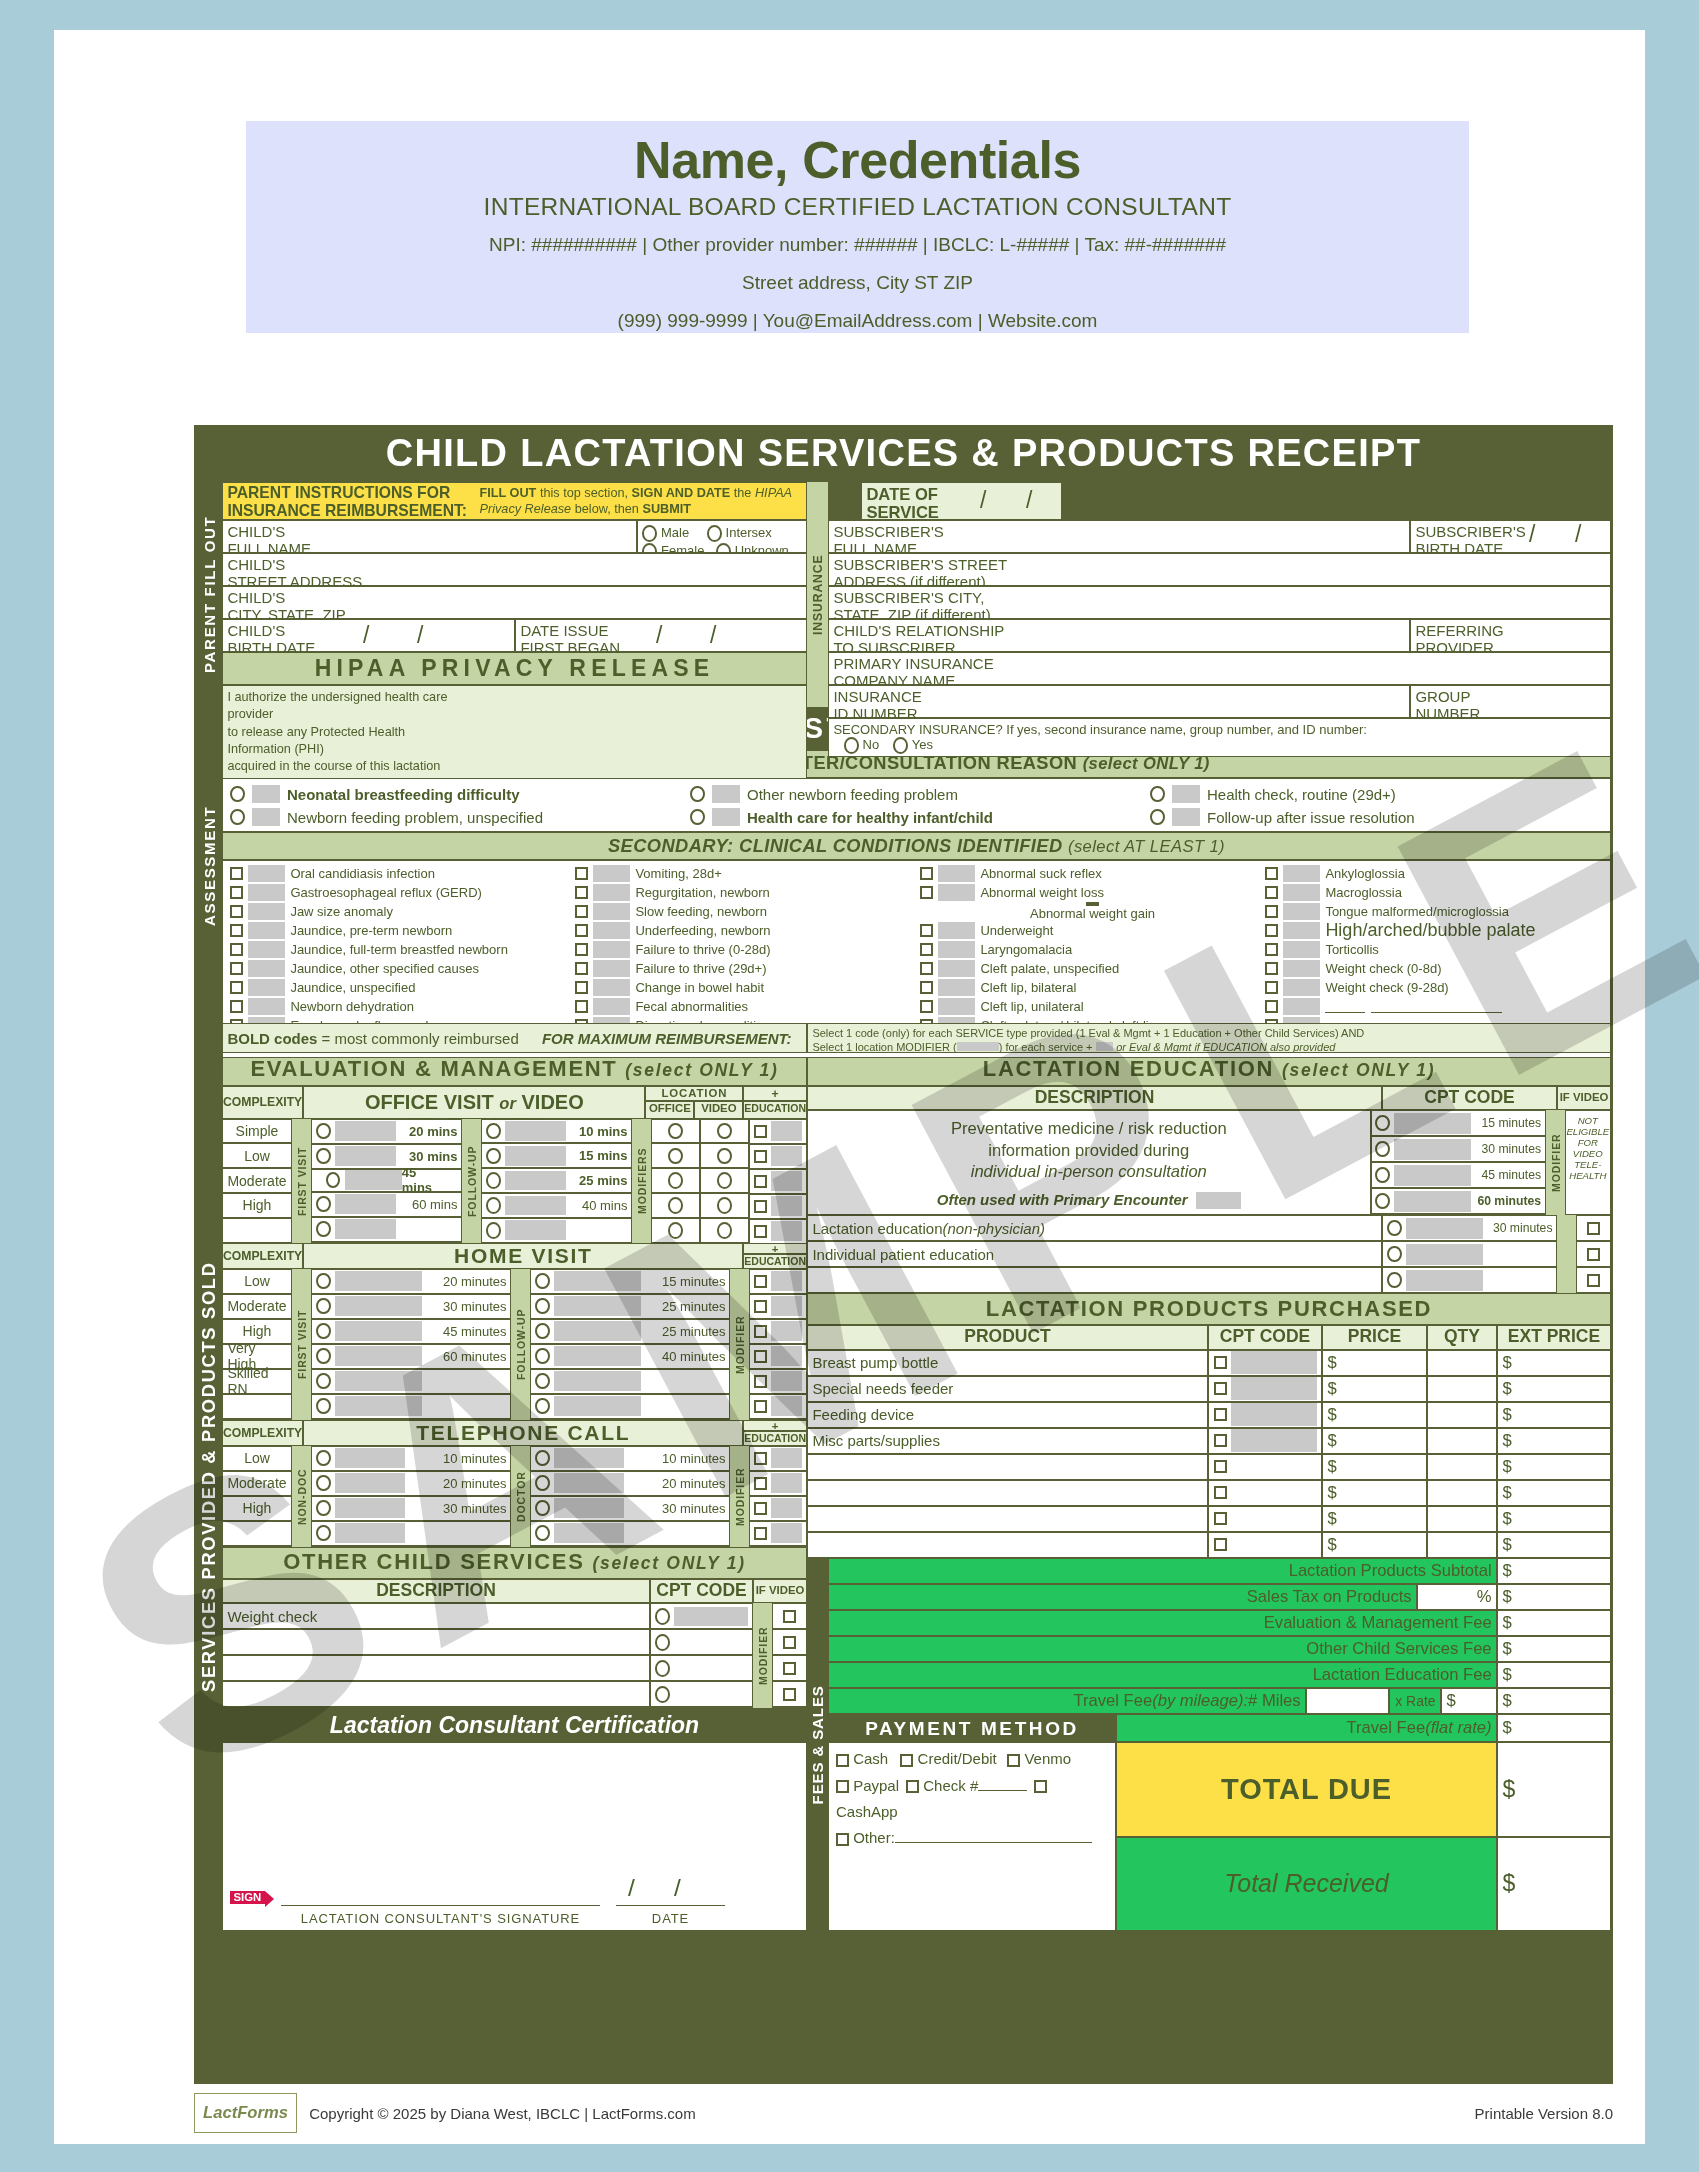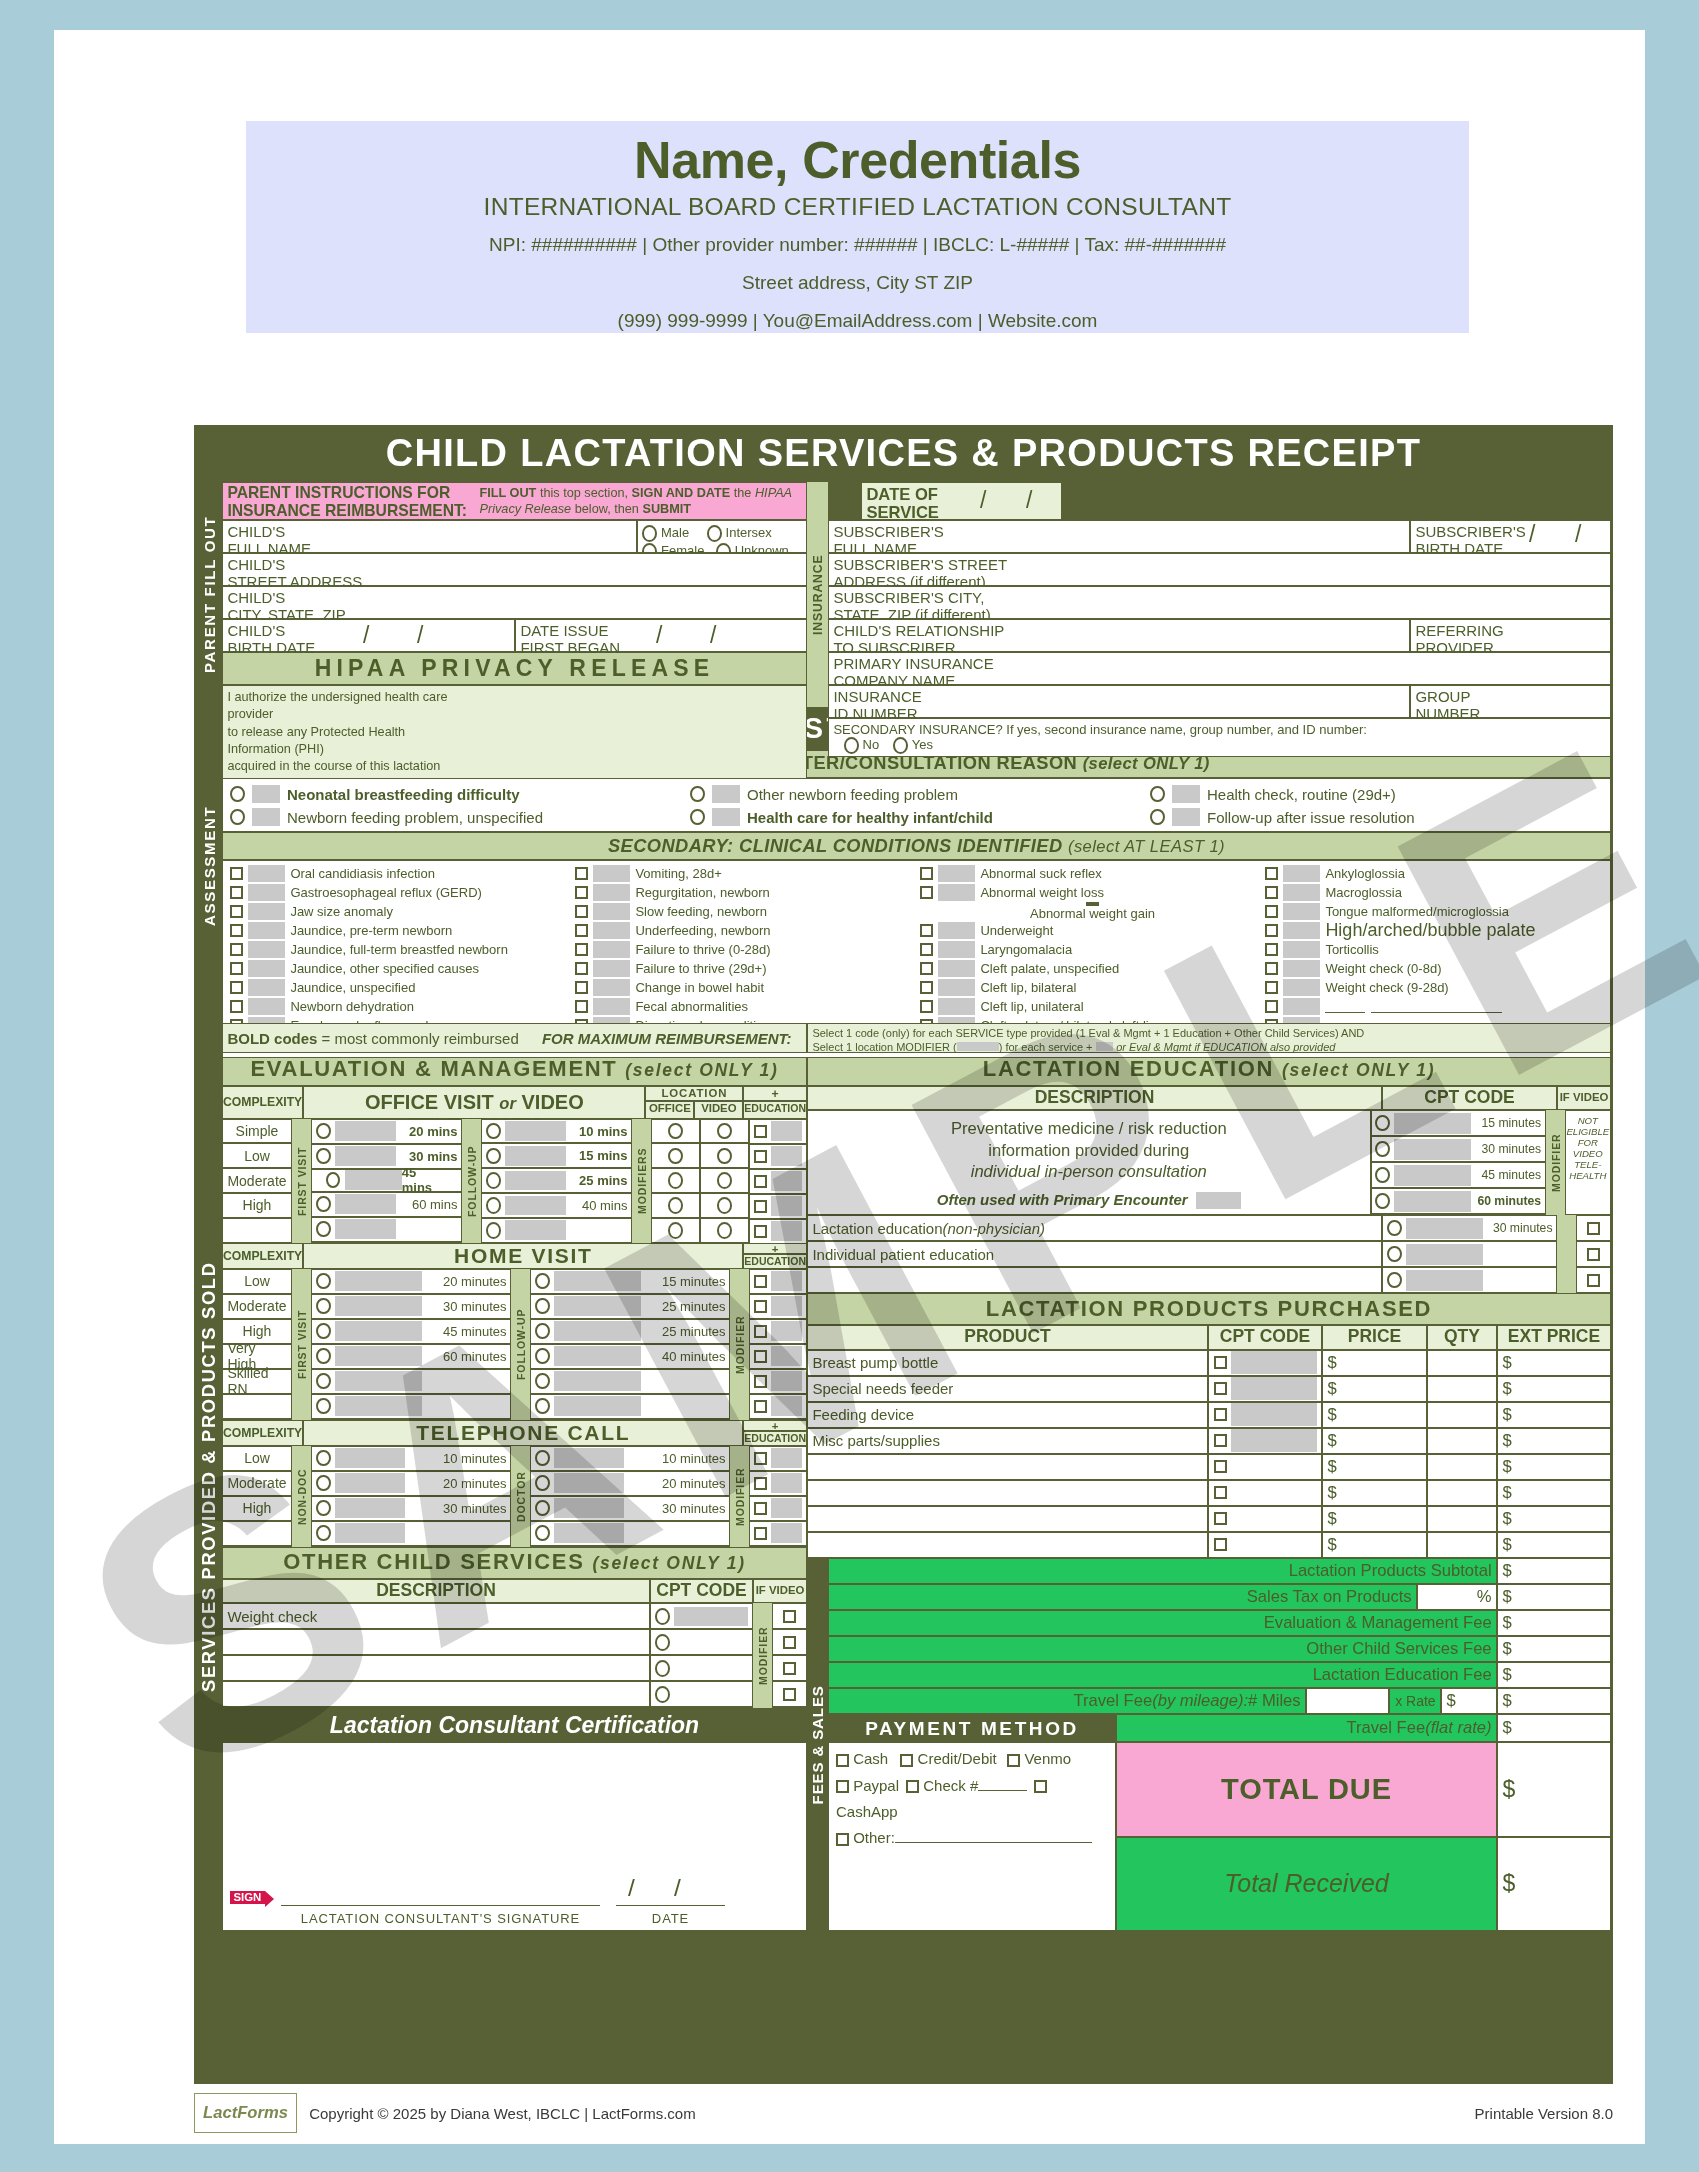--- a/index.html
+++ b/index.html
@@ -47,21 +47,21 @@
     display:flex; align-items:center; justify-content:center; letter-spacing:0.9px;
     flex:0 0 21px;
   }
   .row{ display:flex; }
   .cell{
     border:0.9px solid #586135; background:#fff; color:#4c5e2a;
     font-size:15px; padding:2.6px 4.4px; position:relative;
   }
   .lbl{ line-height:1.12; }
   .greenlt{ background:#e9f0d8; }
-  .greenmd{ background:#f9a8d4; }
+  .greenmd{ background:#fde047; }
   .greenhd{ background:#22c55e; }
   .slash{ position:absolute; font-size:23px; color:#4c5e2a; }
   .radio{
     display:inline-block; width:15px; height:16.6px; border:2.2px solid #586135;
     border-radius:50%; vertical-align:middle;
   }
   .chk{
     display:inline-block; width:13px; height:13px; border:2.2px solid #586135;
     vertical-align:middle;
   }

